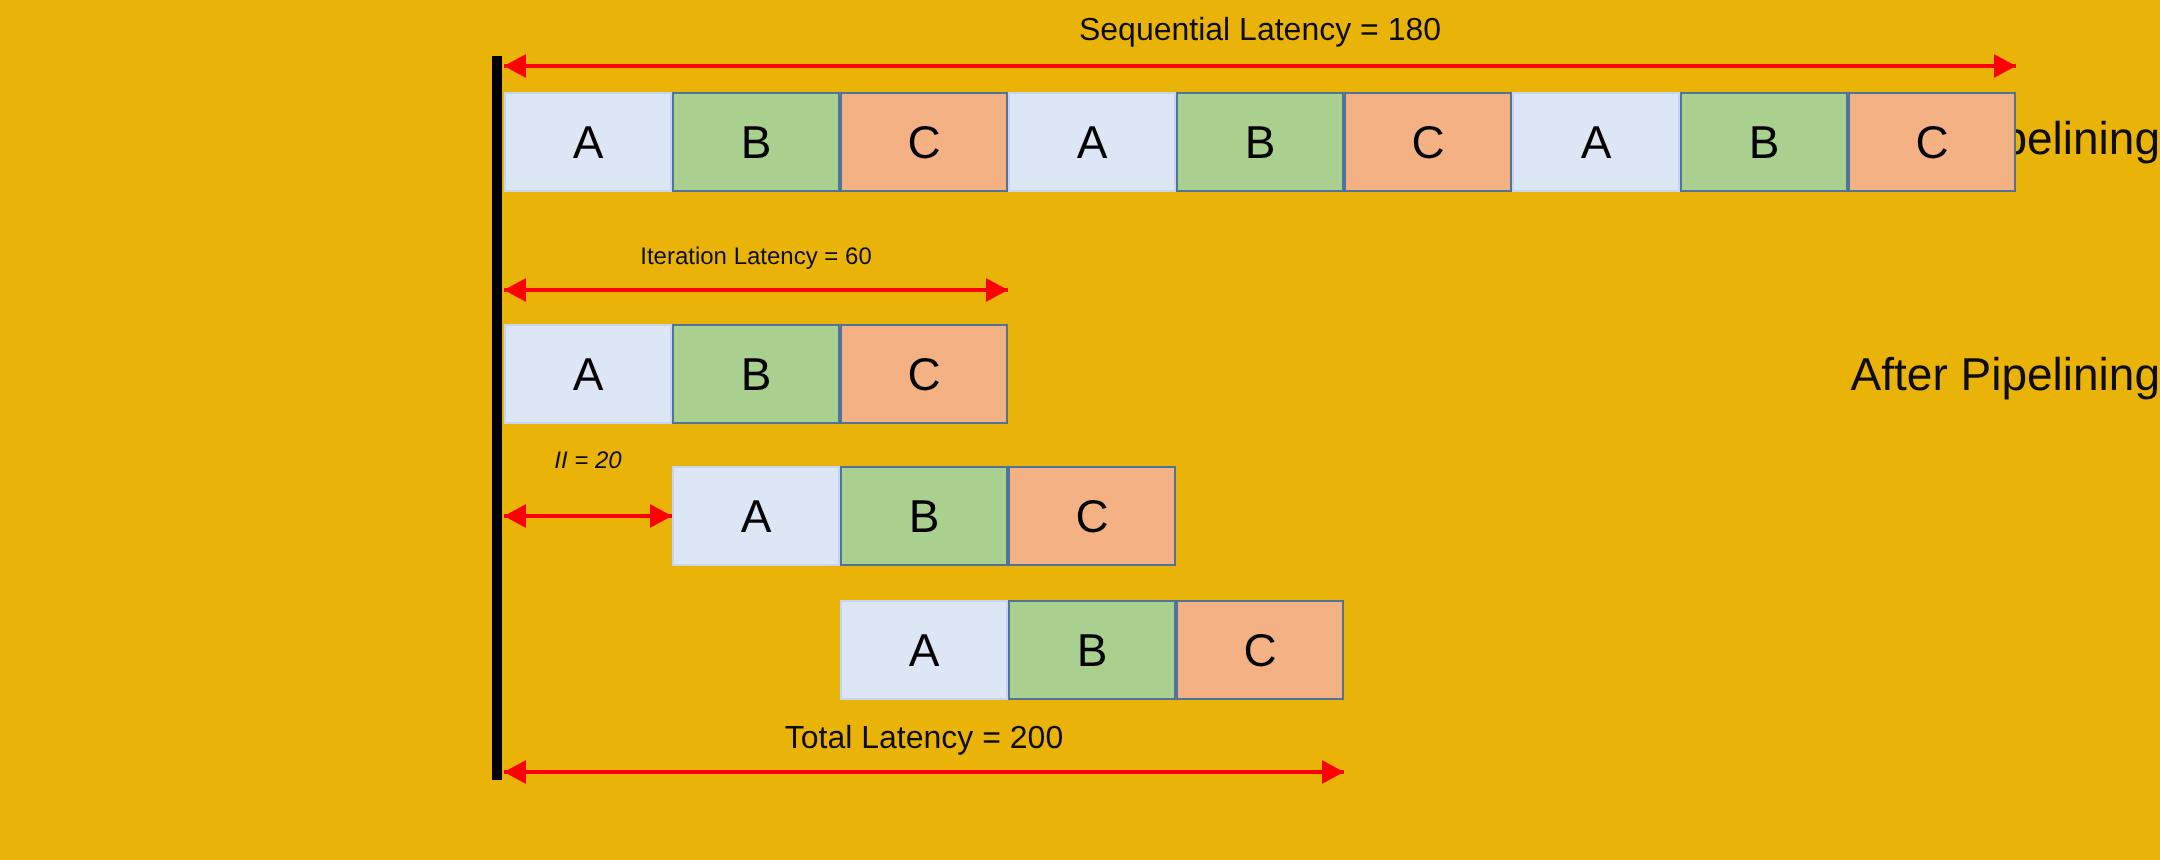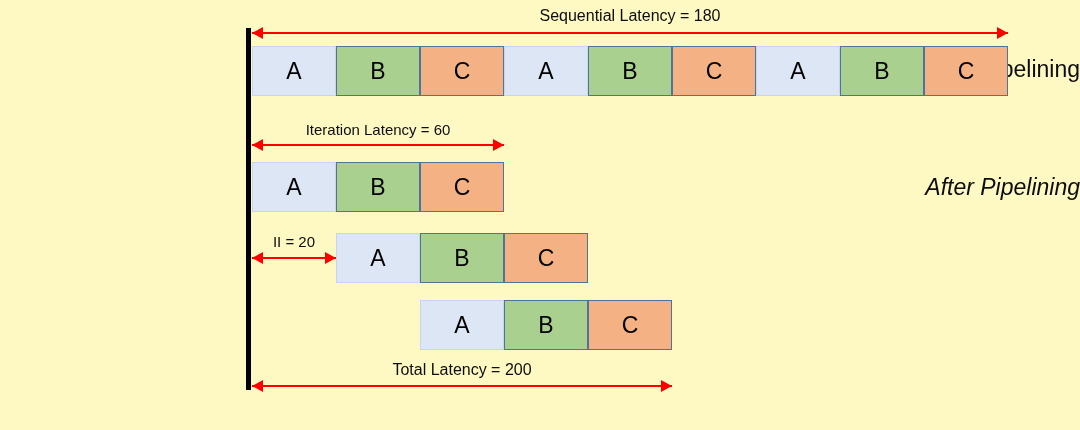--- a/index.html
+++ b/index.html
@@ -8,21 +8,21 @@
     background: #ffffff;
   }
   body {
     font-family: "Liberation Sans", sans-serif;
     color: #0d0d0d;
   }
   #canvas {
     position: relative;
     width: 1080px;
     height: 430px;
-    background: #fef9c3;
+    background: #eab308;
     overflow: hidden;
   }
 
   
   .axis {
     position: absolute;
     left: 246px;
     top: 28px;
     width: 5px;
     height: 362px;
@@ -91,21 +91,21 @@
     border-right: 11px solid #ff0000;
   }
   .arrow .head.right {
     right: 0;
     border-left: 11px solid #ff0000;
   }
 
   
   .caption {
     position: absolute;
-    font-size: 15px;
+    font-size: 12px;
     line-height: 1;
     color: #0d0d0d;
     white-space: nowrap;
     text-align: center;
   }
   .caption.big { font-size: 16px; }
 </style>
 </head>
 <body>
 
@@ -132,27 +132,27 @@
   <div class="block b" style="left:840px;  top:46px; width:84px;">B</div>
   <div class="block c" style="left:924px;  top:46px; width:84px;">C</div>
 
   <div class="caption" style="left:252px; top:122px; width:252px;">Iteration Latency = 60</div>
   <div class="arrow" style="left:252px; top:138px; width:252px;">
     <div class="shaft"></div>
     <div class="head left"></div>
     <div class="head right"></div>
   </div>
 
-  <div class="row-label" style="top:176px;font-style:italic;">After Pipelining</div>
+  <div class="row-label" style="top:176px;">After Pipelining</div>
 
   <div class="block a" style="left:252px; top:162px; width:84px;">A</div>
   <div class="block b" style="left:336px; top:162px; width:84px;">B</div>
   <div class="block c" style="left:420px; top:162px; width:84px;">C</div>
 
-  <div class="caption" style="left:252px; top:234px; width:84px;">II = 20</div>
+  <div class="caption" style="left:252px; top:224px; width:84px;font-style:italic;">II = 20</div>
   <div class="arrow" style="left:252px; top:251px; width:84px;">
     <div class="shaft"></div>
     <div class="head left"></div>
     <div class="head right"></div>
   </div>
 
   <div class="block a" style="left:336px; top:233px; width:84px;">A</div>
   <div class="block b" style="left:420px; top:233px; width:84px;">B</div>
   <div class="block c" style="left:504px; top:233px; width:84px;">C</div>
 

